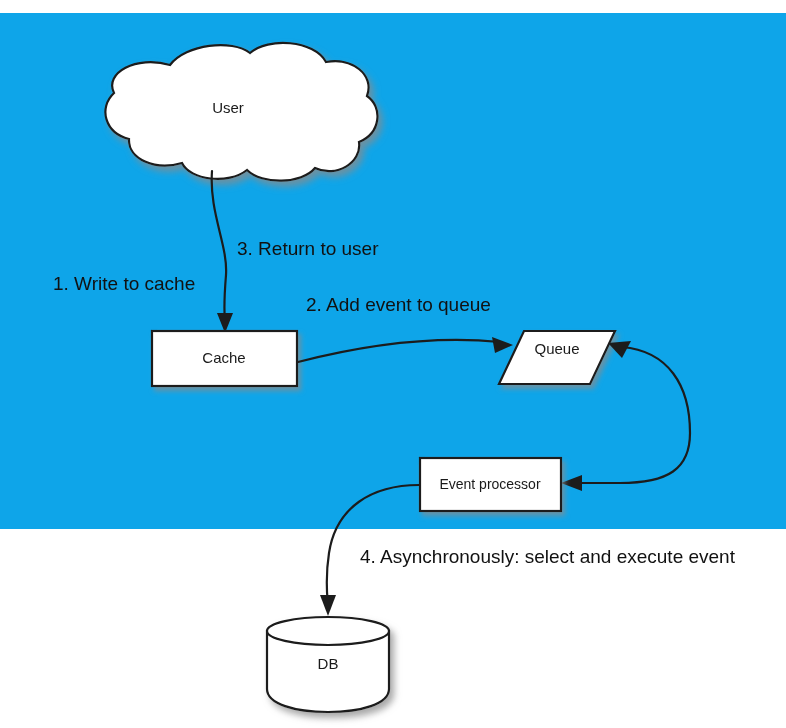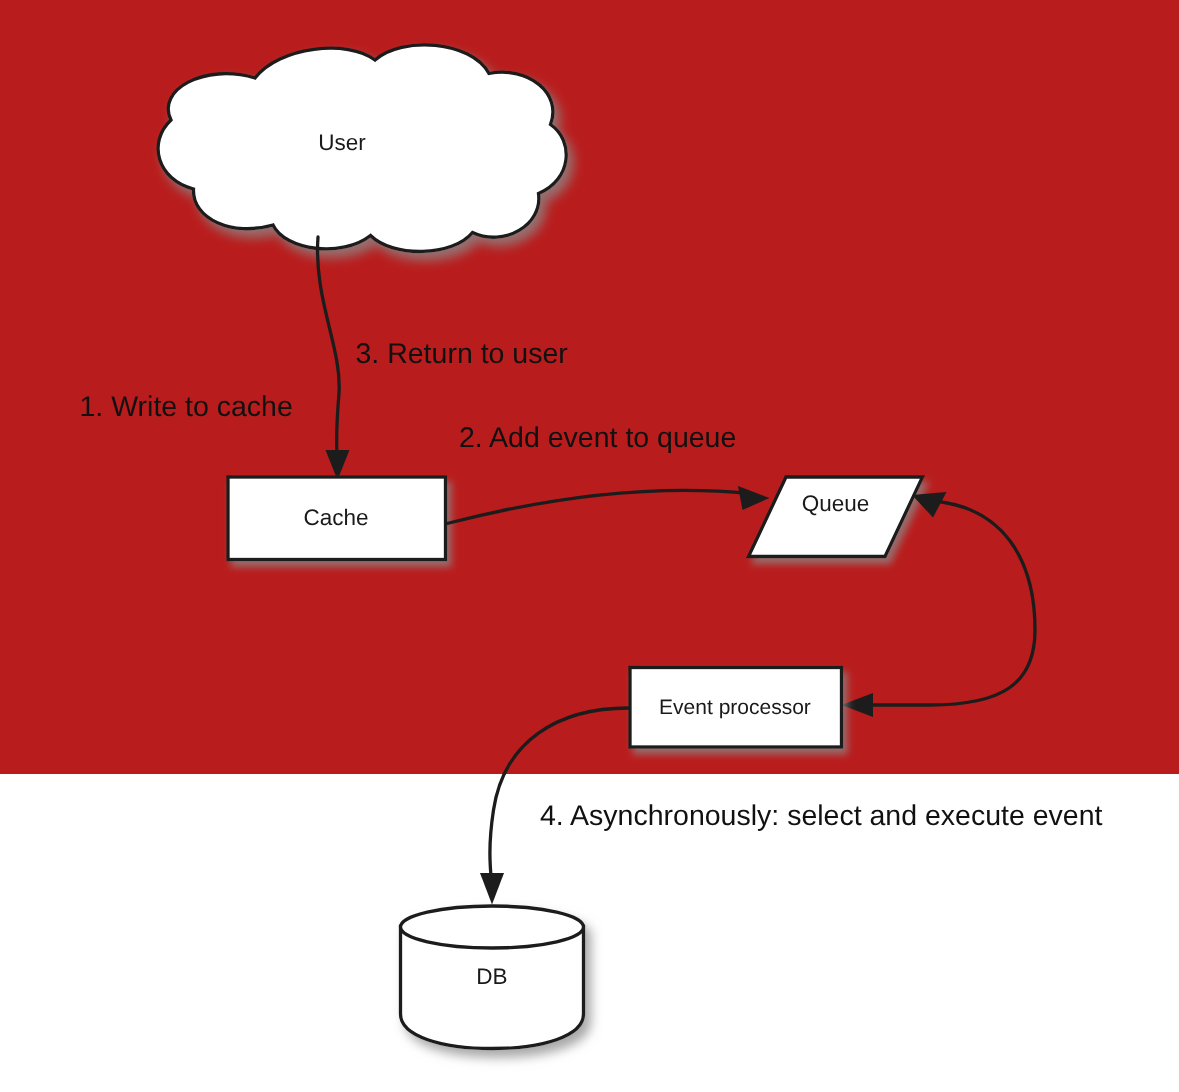--- a/index.html
+++ b/index.html
@@ -10,21 +10,22 @@
   body {
     width: 786px;
     height: 728px;
     font-family: "Liberation Sans", sans-serif;
     overflow: hidden;
   }
   #diagram-root {
     position: relative;
     width: 786px;
     height: 516px;
-    background: #b91c1c;
+    background: #0ea5e9;
+    margin-top: 13px;
   }
   #diagram-svg {
     position: absolute;
     top: 0;
     left: 0;
     width: 786px;
     height: 728px;
   }
   .node-label {
     font-family: "Liberation Sans", sans-serif;

